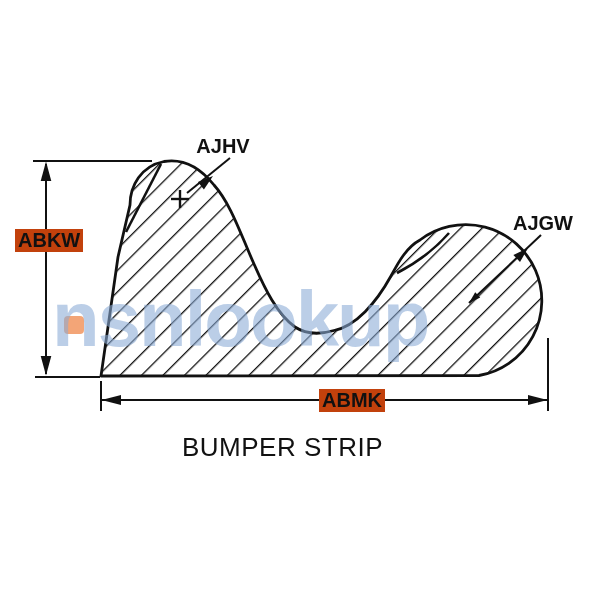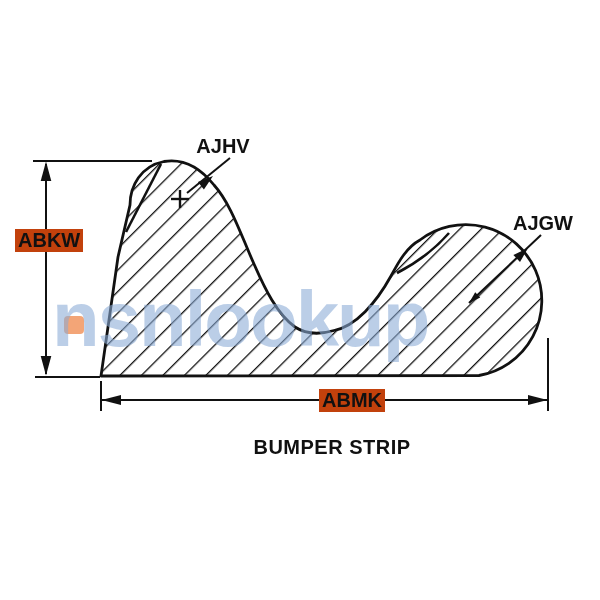--- a/index.html
+++ b/index.html
@@ -8,22 +8,22 @@
     font-family:"Liberation Sans", sans-serif;
   }
   .canvas svg{position:absolute;left:0;top:0;}
   .dim-label{
     position:absolute;color:#111;font-weight:bold;font-size:20px;line-height:21px;
     white-space:nowrap;
   }
   .dim-label.boxed{background:#c2410c;padding:1px 3px;}
   .centered{text-align:center;}
   .diagram-title{
-    position:absolute;left:182px;top:434px;width:300px;text-align:center;
-    color:#111;font-weight:bold;font-size:20px;line-height:26px;letter-spacing:0.5px;
+    position:absolute;left:182px;top:434px;width:300px;text-align:left;
+    color:#111;font-weight:normal;font-size:26px;line-height:26px;letter-spacing:0.5px;
   }
   .watermark{
     position:absolute;left:52px;top:262px;z-index:5;pointer-events:none;
     font-size:78px;line-height:1;font-weight:bold;letter-spacing:-2px;
     color:rgba(137,170,213,0.58);
     margin-top:18px;
   }
   .watermark-dot{
     position:absolute;left:64px;top:316px;width:20px;height:18px;z-index:4;
     background:rgba(236,110,35,0.62);border-radius:4px;pointer-events:none;

